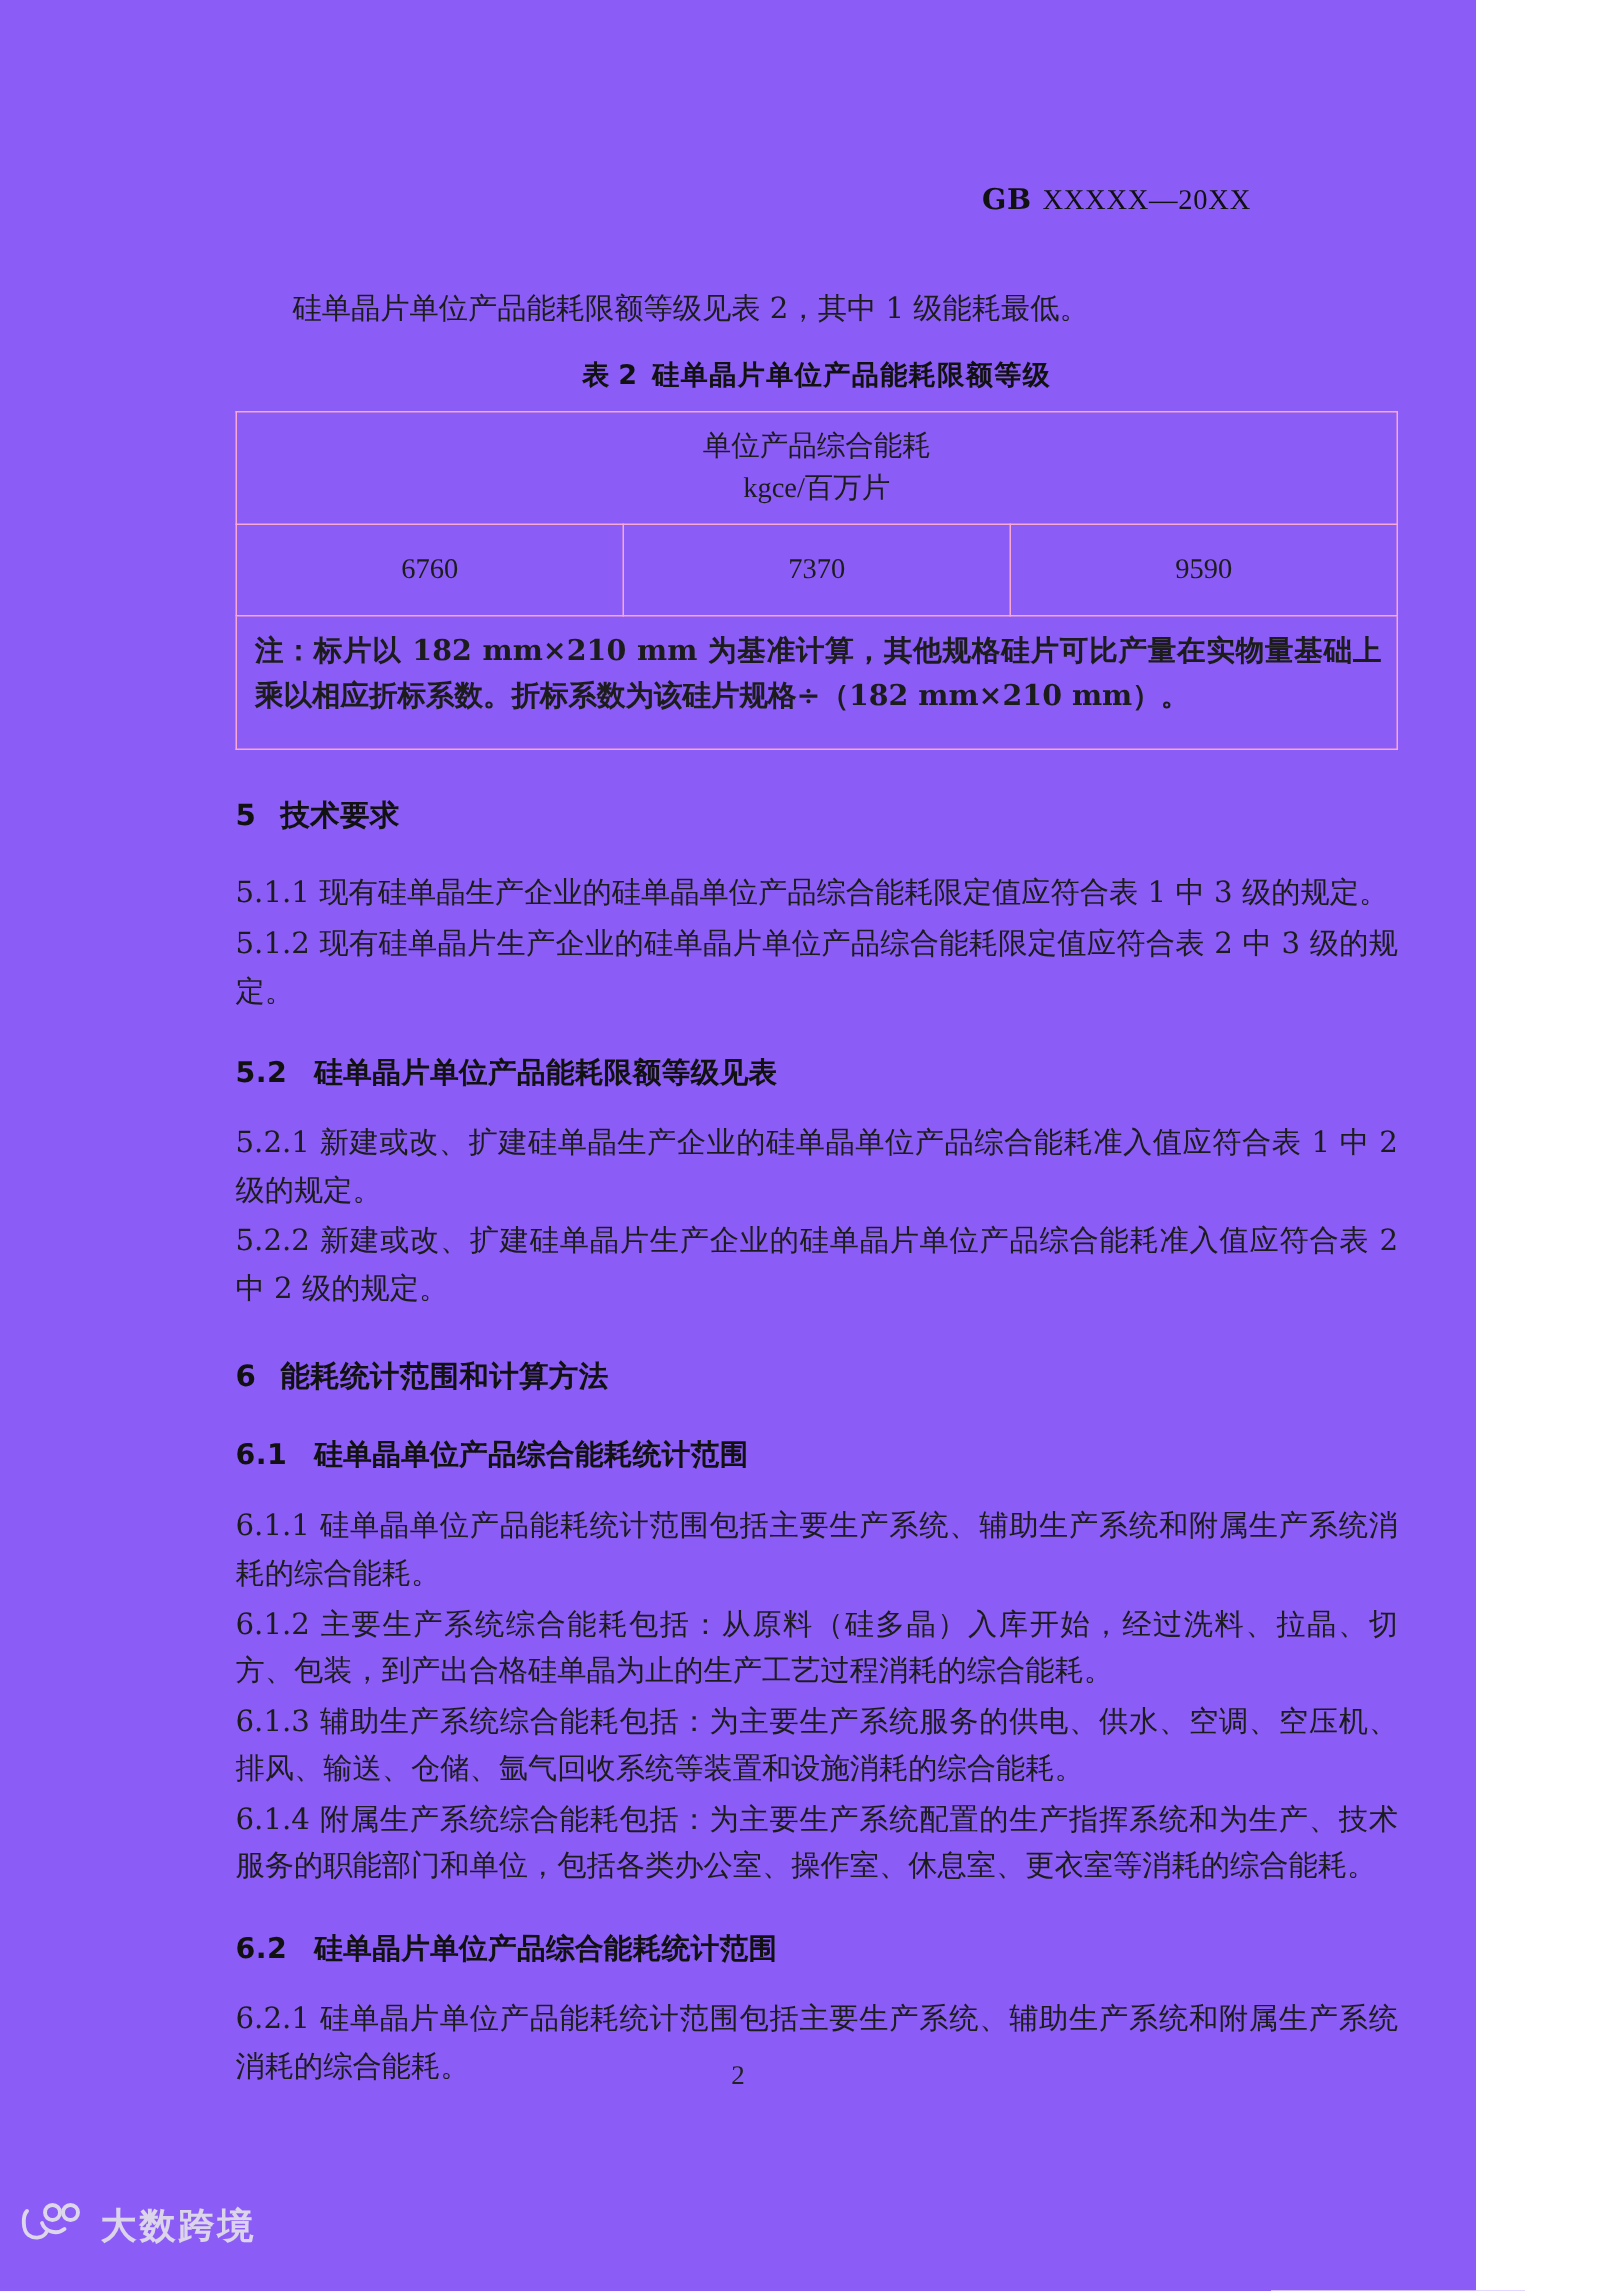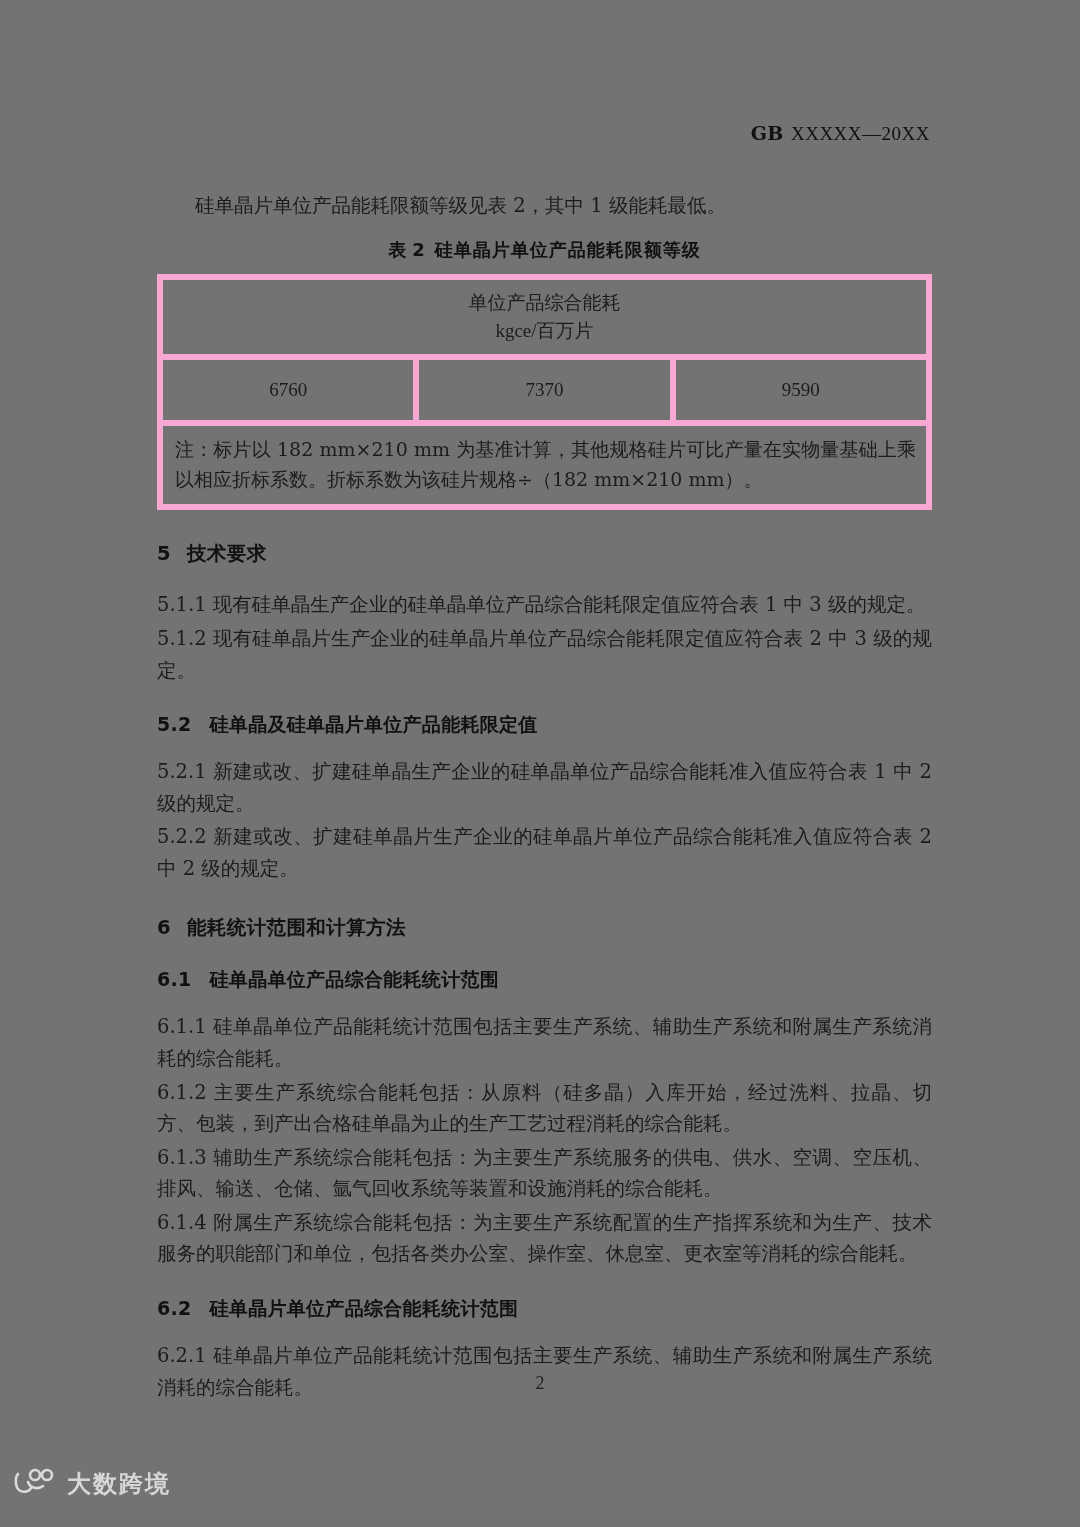--- a/index.html
+++ b/index.html
@@ -2,23 +2,23 @@
 <html><head>
 <meta charset="utf-8">
 <style>
   html, body {
     margin: 0;
     padding: 0;
     background: #ffffff;
   }
   .page {
     position: relative;
-    width: 1080px;
+    width: 984px;
     height: 1527px;
-    background: #737373;
+    background: #8b5cf6;
     overflow: hidden;
     font-family: "DejaVu Serif", "Liberation Serif", serif;
     color: #1a1a1a;
   }
 
   
   .doc-header {
     position: absolute;
     top: 122px;
     left: 157px;
@@ -72,21 +72,21 @@
   }
 
   
   table.spec-table {
     width: 775px;
     border-collapse: collapse;
     table-layout: fixed;
     margin-bottom: 4px;
   }
   table.spec-table td {
-    border: 6px solid #f9a8d4;
+    border: 1px solid #f9a8d4;
     text-align: center;
     vertical-align: middle;
     font-size: 19px;
     color: #1c1c1c;
   }
   td.head-cell {
     height: 62px;
     line-height: 1.45;
     padding: 6px 0;
   }
@@ -95,23 +95,24 @@
   }
   td.grade-cell {
     height: 60px;
   }
   td.value-cell {
     height: 58px;
     font-family: "Liberation Serif", "DejaVu Serif", serif;
   }
   td.note-cell {
     text-align: left;
-    padding: 8px 10px 10px 12px;
+    padding: 8px 10px 20px 12px;
     font-size: 18.5px;
     line-height: 1.6;
+    font-weight: bold;
   }
   td.note-cell .note-body {
     text-align: justify;
   }
 
   
   h2.clause-h1,
   h3.clause-h2 {
     font-family: "DejaVu Sans", "Liberation Sans", sans-serif;
     font-weight: bold;
@@ -208,21 +209,21 @@
     <h2 class="clause-h1">
       <span class="num">5</span><span>技术要求</span>
     </h2>
 
     <div class="para-group">
       <p class="para">5.1.1 现有硅单晶生产企业的硅单晶单位产品综合能耗限定值应符合表 1 中 3 级的规定。</p>
       <p class="para">5.1.2 现有硅单晶片生产企业的硅单晶片单位产品综合能耗限定值应符合表 2 中 3 级的规定。</p>
     </div>
 
     <h3 class="clause-h2">
-      <span class="num">5.2</span><span>硅单晶及硅单晶片单位产品能耗限定值</span>
+      <span class="num">5.2</span><span>硅单晶片单位产品能耗限额等级见表</span>
     </h3>
     <div class="para-group">
       <p class="para">5.2.1 新建或改、扩建硅单晶生产企业的硅单晶单位产品综合能耗准入值应符合表 1 中 2 级的规定。</p>
       <p class="para">5.2.2 新建或改、扩建硅单晶片生产企业的硅单晶片单位产品综合能耗准入值应符合表 2 中 2 级的规定。</p>
     </div>
 
     <h2 class="clause-h1">
       <span class="num">6</span><span>能耗统计范围和计算方法</span>
     </h2>
 

